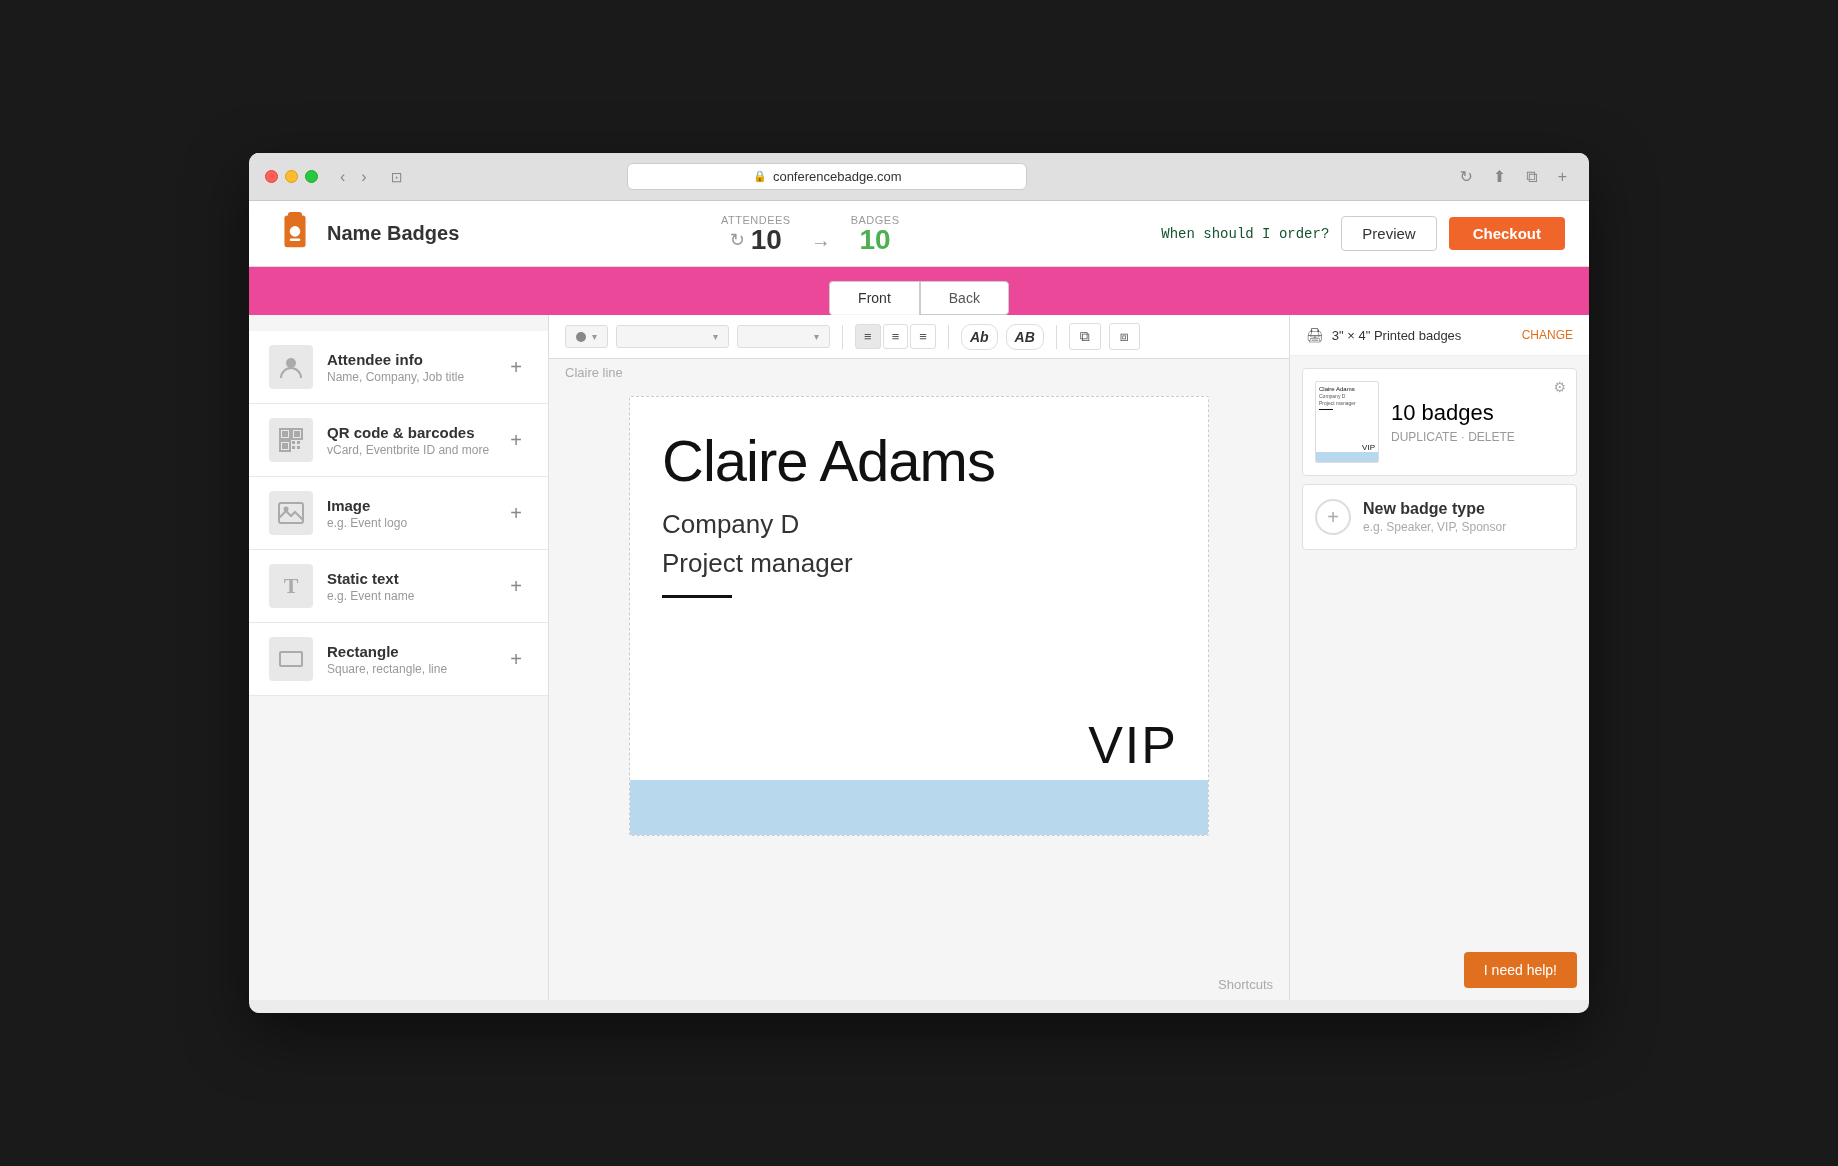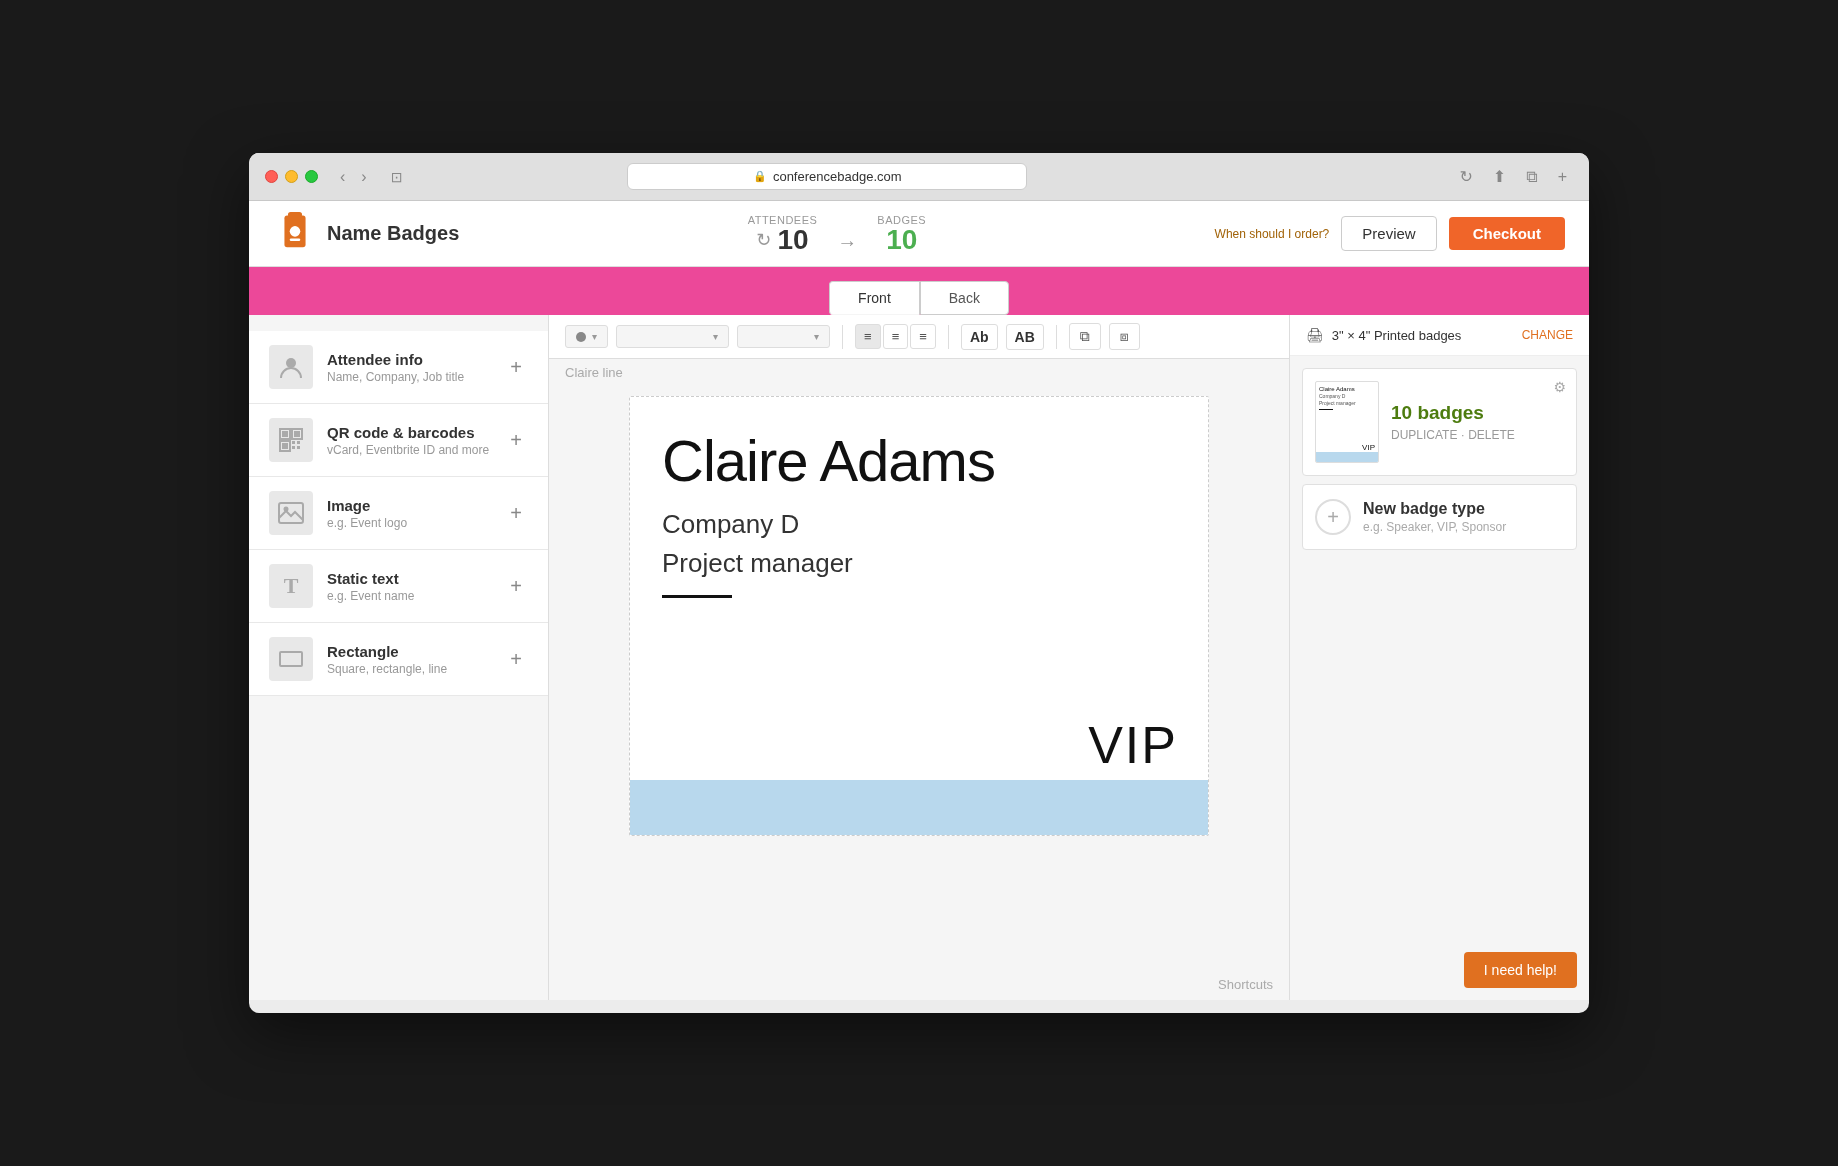--- a/index.html
+++ b/index.html
@@ -69,21 +69,21 @@
     .header-center {
       flex: 1; display: flex; justify-content: center; align-items: center; gap: 20px;
     }
     .stat-group { display: flex; flex-direction: column; align-items: center; }
     .stat-label { font-size: 11px; color: #999; text-transform: uppercase; letter-spacing: 0.5px; }
     .stat-value { font-size: 28px; font-weight: 700; color: #333; line-height: 1; }
     .stat-value.green { color: #4caf50; }
     .arrow-icon { font-size: 20px; color: #999; margin-top: 14px; }
 
     .header-right { display: flex; align-items: center; gap: 12px; margin-left: auto; }
-    .order-question { font-size: 12px; color: #a16207; }
+    .order-question { font-size: 14px; color: #14532d; font-family: Liberation Mono, monospace; }
     .preview-btn {
       background: white; border: 1px solid #ccc; border-radius: 4px;
       padding: 8px 20px; font-size: 15px; color: #333; cursor: pointer;
       font-weight: 500;
     }
     .checkout-btn {
       background: #f06529; border: none; border-radius: 4px;
       padding: 8px 24px; font-size: 15px; color: white; cursor: pointer;
       font-weight: 600;
     }
@@ -178,22 +178,22 @@
     }
     .toolbar-dropdown .caret { font-size: 10px; color: #999; }
     .toolbar-separator { width: 1px; height: 24px; background: #ddd; margin: 0 4px; }
     .toolbar-align-group { display: flex; gap: 2px; }
     .toolbar-btn {
       background: none; border: 1px solid #ddd; border-radius: 3px;
       padding: 4px 8px; cursor: pointer; color: #555; font-size: 13px;
     }
     .toolbar-btn.active { background: #e8e8e8; }
     .toolbar-text-btn {
-      background: none; border: 1px solid #ddd; border-radius: 3px;
-      padding: 4px 8px; cursor: pointer; color: #333; font-size: 14px; font-weight: 600;
+      background: none; border: 1px solid #ddd; border-radius: 10px;
+      padding: 4px 8px; cursor: pointer; color: #333; font-size: 14px; font-weight: 600; font-style: italic;
     }
     .toolbar-copy-btn {
       background: none; border: 1px solid #ddd; border-radius: 3px;
       padding: 4px 10px; cursor: pointer; color: #555; font-size: 14px;
     }
     .size-dot {
       width: 10px; height: 10px; background: #888; border-radius: 50%;
     }
 
     
@@ -310,21 +310,21 @@
     .thumb-company { font-size: 5px; color: #555; padding: 1px 3px; }
     .thumb-jobtitle { font-size: 5px; color: #555; padding: 0px 3px 2px; }
     .thumb-divider { width: 14px; height: 1px; background: #111; margin: 1px 3px; }
     .thumb-vip {
       position: absolute; right: 3px; bottom: 10px;
       font-size: 8px; color: #111; font-weight: 400;
     }
     .thumb-blue { position: absolute; bottom: 0; left: 0; right: 0; height: 10px; background: #b8d8ed; }
 
     .badge-type-info { flex: 1; }
-    .badge-type-count { font-size: 19px; font-weight: 700; color: #4d7c0f; }
+    .badge-type-count { font-size: 22px; font-weight: 400; color: #000000; }
     .badge-type-actions { font-size: 12px; color: #999; margin-top: 4px; }
     .badge-type-actions a { color: #999; text-decoration: none; cursor: pointer; }
     .badge-settings-btn {
       position: absolute; top: 10px; right: 10px;
       background: none; border: none; cursor: pointer;
       color: #aaa; font-size: 14px;
     }
 
     .new-badge-card {
       background: white;

